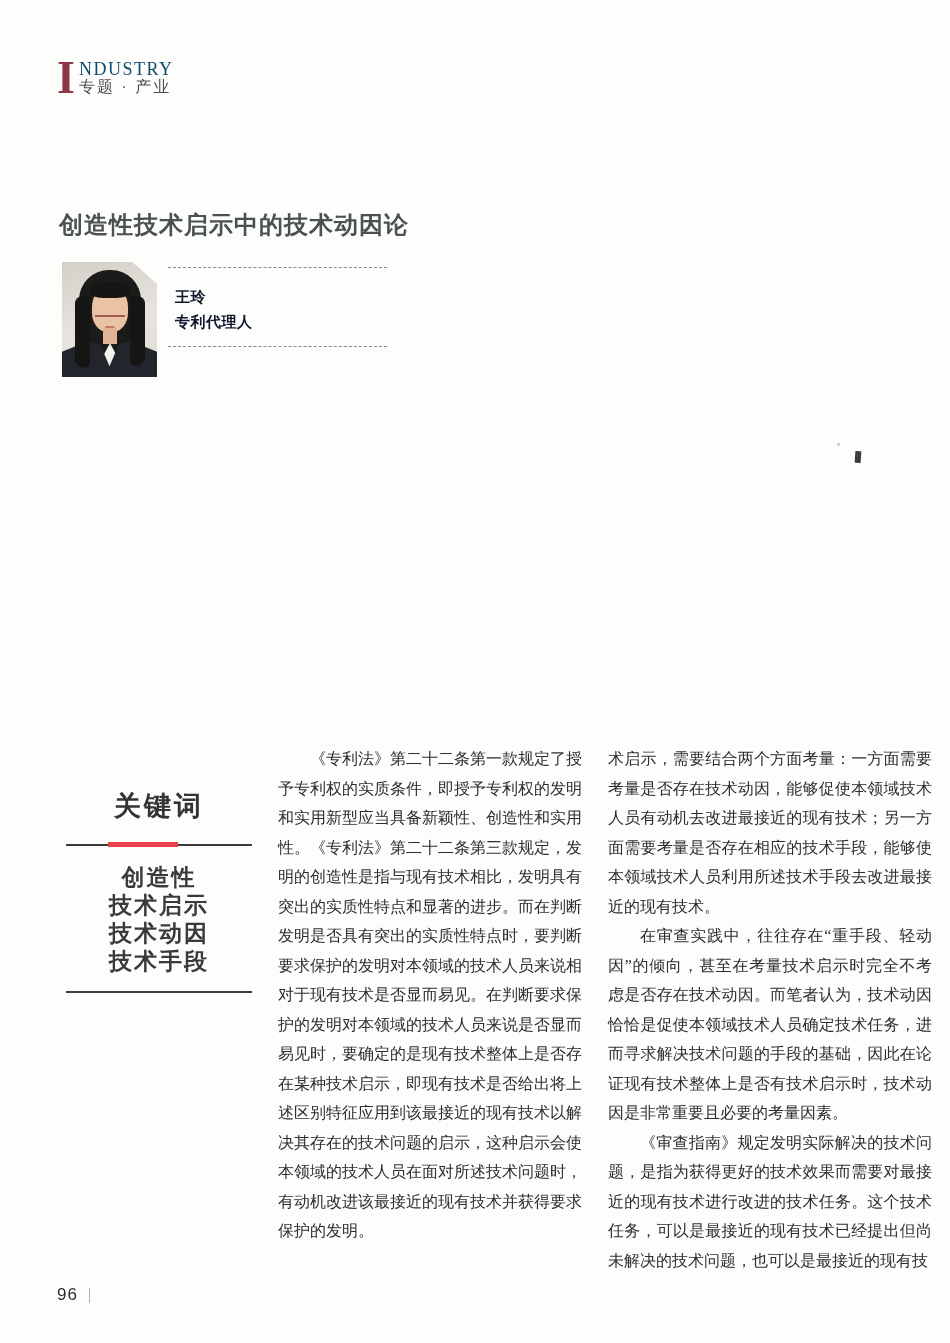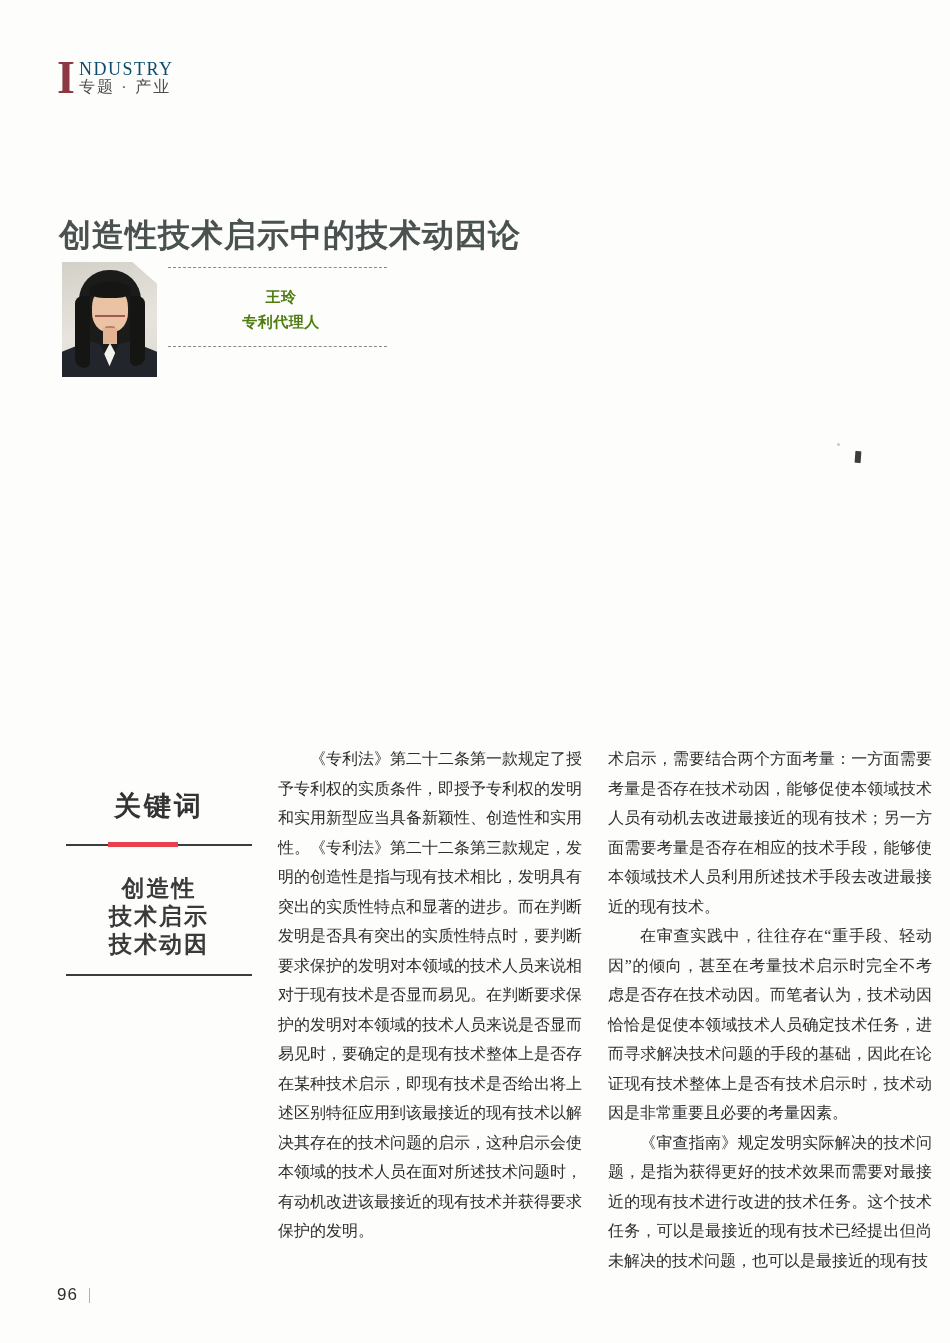--- a/index.html
+++ b/index.html
@@ -18,21 +18,21 @@
   .wordmark-col{margin-left:4px;padding-top:4px;}
   .wordmark{
     font-family:"Liberation Serif","DejaVu Serif",serif;
     font-size:18px;letter-spacing:1.5px;color:#8e3744;line-height:18px;
   }
   .section-label{font-size:16px;letter-spacing:2px;color:#4f4f4f;line-height:18px;}
 
   
   #article-title{
     position:absolute;left:59px;top:193px;
-    font-size:32px;font-weight:bold;letter-spacing:1px;color:#4a524f;text-align:center;
+    font-size:24px;font-weight:bold;letter-spacing:1px;color:#4a524f;text-align:center;
   }
 
   
   #author-photo{
     position:absolute;left:62px;top:262px;width:95px;height:115px;
     background:linear-gradient(165deg,#d3d0c8 0%,#e6e4dc 55%,#dcdad2 100%);
     clip-path:polygon(0 0,74% 0,100% 19%,100% 100%,0 100%);
   }
   #author-photo *{position:absolute;}
   .ph-hair-back{top:8px;left:17px;width:62px;height:100px;background:#1b1b1a;border-radius:30px 30px 12px 12px;}
@@ -46,33 +46,33 @@
     clip-path:polygon(0 30%,28% 0,40% 8%,50% 70%,60% 8%,72% 0,100% 30%,100% 100%,0 100%);}
   .ph-hair-left{top:34px;left:13px;width:15px;height:72px;background:#151514;border-radius:8px 0 6px 10px;}
   .ph-hair-right{top:34px;right:12px;width:15px;height:70px;background:#151514;border-radius:0 8px 10px 6px;}
 
   #author-info{
     position:absolute;left:168px;top:267px;width:212px;
     border-top:1px dashed #8a8a8a;border-bottom:1px dashed #8a8a8a;
     padding:17px 0 12px 7px;
   }
   #author-info div{
-    font-size:15px;font-weight:600;color:#4d7c0f;line-height:24.5px;letter-spacing:0.5px;text-align:center;
+    font-size:15px;font-weight:600;color:#0f172a;line-height:24.5px;letter-spacing:0.5px;
   }
 
   
   #keywords-box{position:absolute;left:66px;top:788px;width:186px;text-align:center;}
   .kw-heading{
     font-family:"Liberation Serif","DejaVu Serif",serif;
     font-size:27px;font-weight:bold;letter-spacing:3px;color:#333;line-height:36px;
   }
   .kw-divider{position:relative;margin-top:18px;height:5px;}
   .kw-divider .base{position:absolute;top:2px;left:0;right:0;height:2px;background:#3c3c3c;}
   .kw-divider .red{position:absolute;top:0;left:42px;width:70px;height:5px;}
-  .kw-list{margin-top:28px;}
+  .kw-list{margin-top:17px;}
   .kw-list div{
     font-family:"Liberation Serif","DejaVu Serif",serif;
     font-size:23px;font-weight:600;letter-spacing:2px;color:#3a3a3a;line-height:28px;
   }
   .kw-bottom{margin-top:15px;height:2px;background:#3c3c3c;}
 
   
   #body-columns{position:absolute;left:278px;top:744px;display:flex;gap:26px;}
   .col-left{width:304px;}
   .col-right{width:324px;}
@@ -125,20 +125,21 @@
 <div id="keywords-box">
   <div class="kw-heading">关键词</div>
   <div class="kw-divider">
     <div class="base"></div>
     <div class="red" id="kw-red" style="background: rgb(232, 65, 75);"></div>
   </div>
   <div class="kw-list">
     <div>创造性</div>
     <div>技术启示</div>
     <div>技术动因</div>
+    <div>技术手段</div>
   </div>
   <div class="kw-bottom"></div>
 </div>
 
 <div id="body-columns">
   <div class="col-left">
     <p class="indent">《专利法》第二十二条第一款规定了授予专利权的实质条件，即授予专利权的发明和实用新型应当具备新颖性、创造性和实用性。《专利法》第二十二条第三款规定，发明的创造性是指与现有技术相比，发明具有突出的实质性特点和显著的进步。而在判断发明是否具有突出的实质性特点时，要判断要求保护的发明对本领域的技术人员来说相对于现有技术是否显而易见。在判断要求保护的发明对本领域的技术人员来说是否显而易见时，要确定的是现有技术整体上是否存在某种技术启示，即现有技术是否给出将上述区别特征应用到该最接近的现有技术以解决其存在的技术问题的启示，这种启示会使本领域的技术人员在面对所述技术问题时，有动机改进该最接近的现有技术并获得要求保护的发明。</p>
   </div>
   <div class="col-right">
     <p>术启示，需要结合两个方面考量：一方面需要考量是否存在技术动因，能够促使本领域技术人员有动机去改进最接近的现有技术；另一方面需要考量是否存在相应的技术手段，能够使本领域技术人员利用所述技术手段去改进最接近的现有技术。</p>

